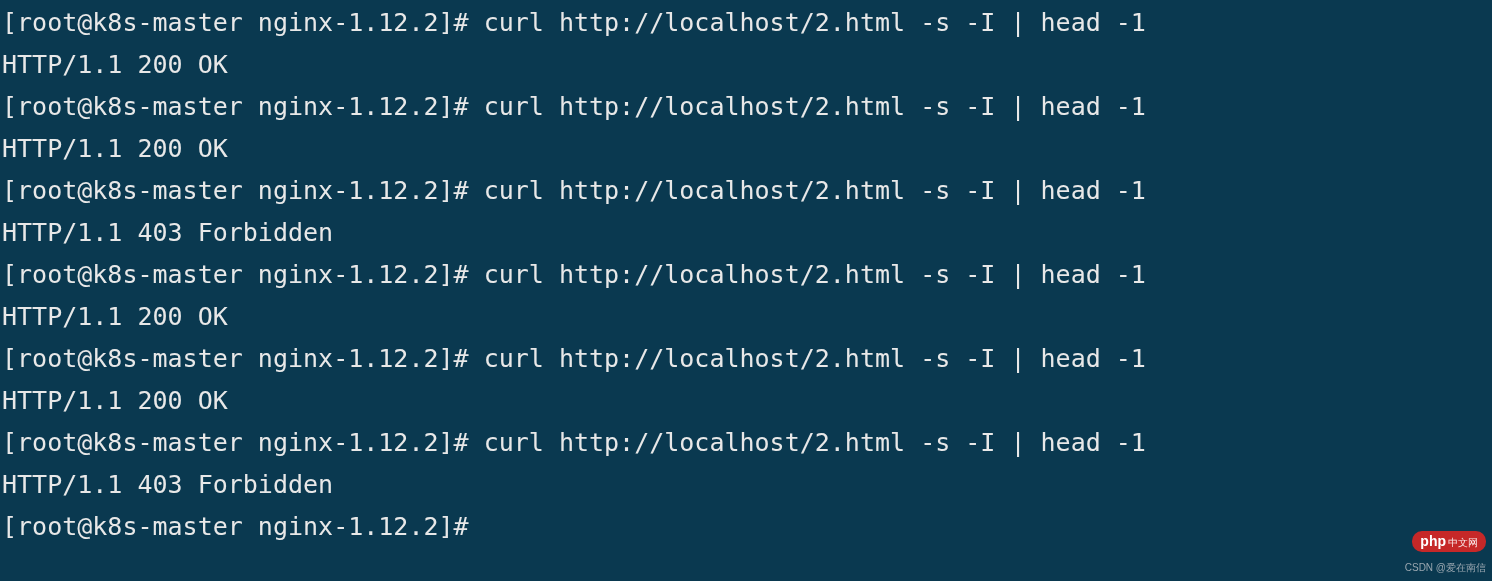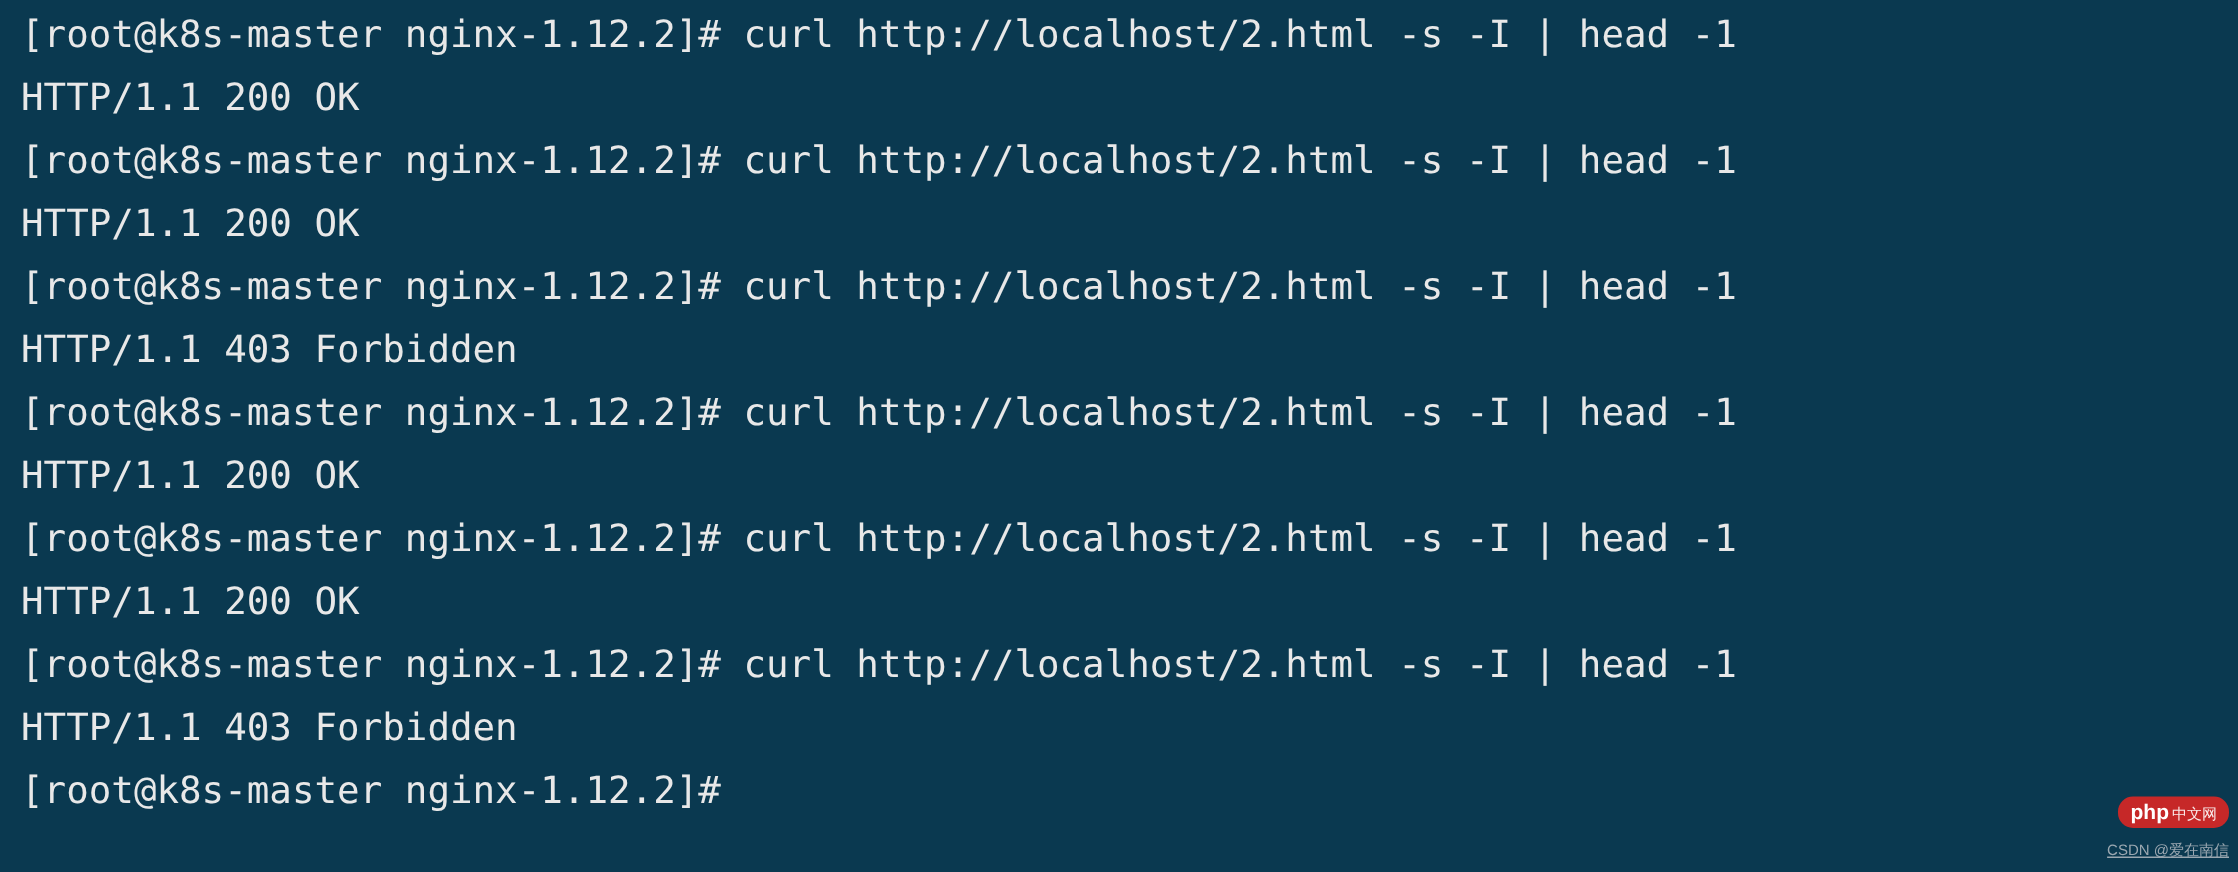--- a/index.html
+++ b/index.html
@@ -10,21 +10,21 @@
     background: #0a3950;
     overflow: hidden;
     font-family: "Menlo", "Consolas", "DejaVu Sans Mono", monospace;
     font-size: 25px;
     line-height: 1.68;
     color: #e8e8e8;
     position: relative;
   }
   .terminal {
     box-sizing: border-box;
-    padding: 2px 14px 0 14px;
+    padding: 2px 14px 0 2px;
     white-space: pre;
   }
   .line { display: block; }
 
   .watermark {
     position: absolute;
     right: 6px;
     bottom: 6px;
     text-align: right;
     pointer-events: none;
@@ -41,21 +41,20 @@
   .wm-logo small {
     font-size: 10px;
     font-weight: normal;
     opacity: .9;
     margin-left: 2px;
   }
   .wm-sub {
     font: 10px/1.4 "Microsoft YaHei", Arial, sans-serif;
     color: #9aa7b0;
     margin-top: 2px;
-    text-decoration: underline;
   }
 </style>
 </head>
 <body>
 
 <div class="terminal" id="terminal"><span class="line">[root@k8s-master nginx-1.12.2]# curl http://localhost/2.html -s -I | head -1</span><span class="line">HTTP/1.1 200 OK</span><span class="line">[root@k8s-master nginx-1.12.2]# curl http://localhost/2.html -s -I | head -1</span><span class="line">HTTP/1.1 200 OK</span><span class="line">[root@k8s-master nginx-1.12.2]# curl http://localhost/2.html -s -I | head -1</span><span class="line">HTTP/1.1 403 Forbidden</span><span class="line">[root@k8s-master nginx-1.12.2]# curl http://localhost/2.html -s -I | head -1</span><span class="line">HTTP/1.1 200 OK</span><span class="line">[root@k8s-master nginx-1.12.2]# curl http://localhost/2.html -s -I | head -1</span><span class="line">HTTP/1.1 200 OK</span><span class="line">[root@k8s-master nginx-1.12.2]# curl http://localhost/2.html -s -I | head -1</span><span class="line">HTTP/1.1 403 Forbidden</span><span class="line">[root@k8s-master nginx-1.12.2]# </span></div>
 
 <div class="watermark">
   <span class="wm-logo">
     <span>php</span><small>中文网</small>

